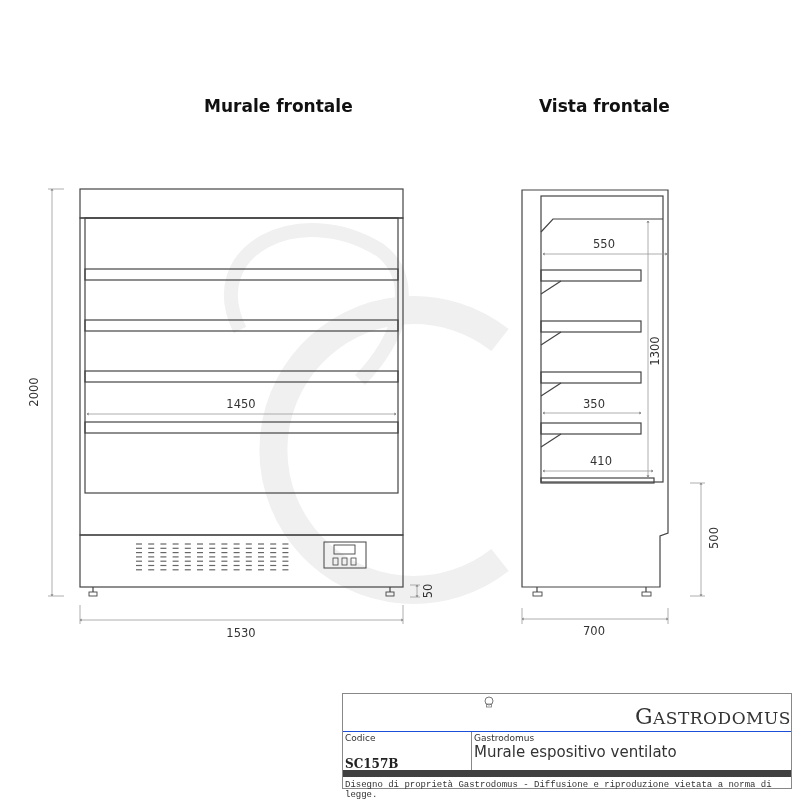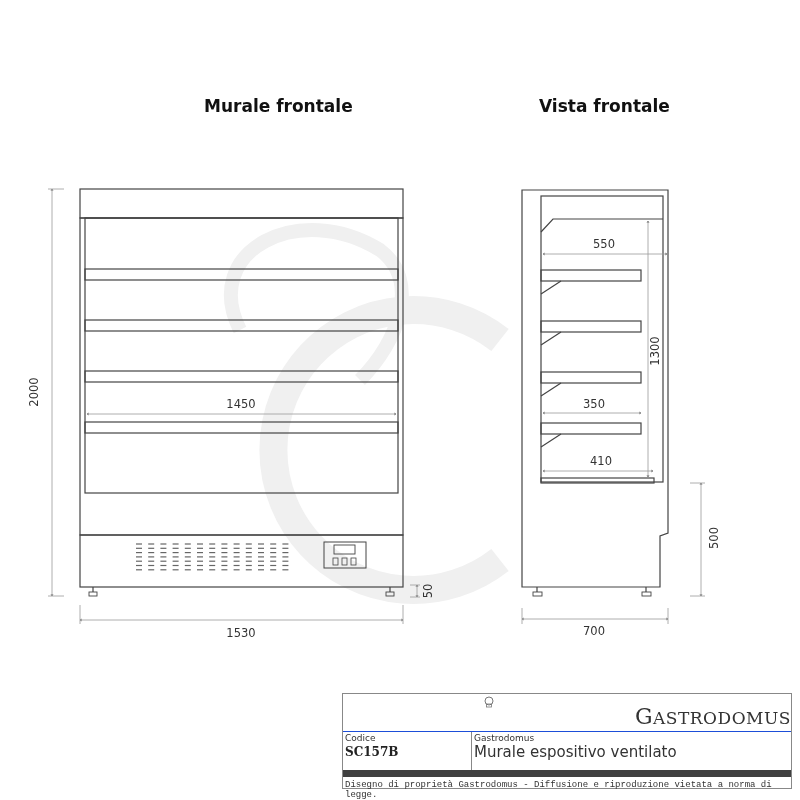--- a/index.html
+++ b/index.html
@@ -8,21 +8,21 @@
     #drawing { position: absolute; left: 0; top: 0; }
     .dim { font-family: "DejaVu Sans", sans-serif; font-size: 11.5px; fill: #333; }
     .titleblock { position: absolute; left: 342px; top: 693px; width: 450px; height: 96px; border: 1px solid #888; box-sizing: border-box; font-family: "DejaVu Sans", sans-serif; color: #222; }
     .tb-logo-row { height: 37px; border-bottom: 1px solid #1d4ed8; position: relative; text-align: right; }
     .tb-logo { position: absolute; left: 0; right: 0; top: 10px; font-family: "DejaVu Serif", serif; font-size: 17px; letter-spacing: 0.5px; color: #333; }
     .tb-logo .big { font-size: 22px; }
     .tb-hat { position: absolute; left: 140px; top: 2px; }
     .tb-mid { height: 38px; border-bottom: 7px solid #404040; display: flex; }
     .tb-code { width: 129px; border-right: 1px solid #888; padding-left: 2px; box-sizing: border-box; }
     .tb-label { font-size: 9px; color: #333; margin-top: 1px; }
-    .tb-code-val { font-family: "DejaVu Serif", serif; font-weight: bold; font-size: 12px; margin-top: 2px; }
+    .tb-code-val { font-family: "DejaVu Serif", serif; font-weight: bold; font-size: 12px; margin-top: 14px; }
     .tb-desc { padding-left: 2px; }
     .tb-desc-val { font-size: 15px; color: #333; }
     .tb-foot { font-size: 9px; padding: 3px 0 0 2px; color: #333; font-family: Liberation Mono, monospace; }
   </style>
 </head>
 <body>
 
 <div class="title" style="left:204px;">Murale frontale</div>
 <div class="title" style="left:539px;">Vista frontale</div>
 

